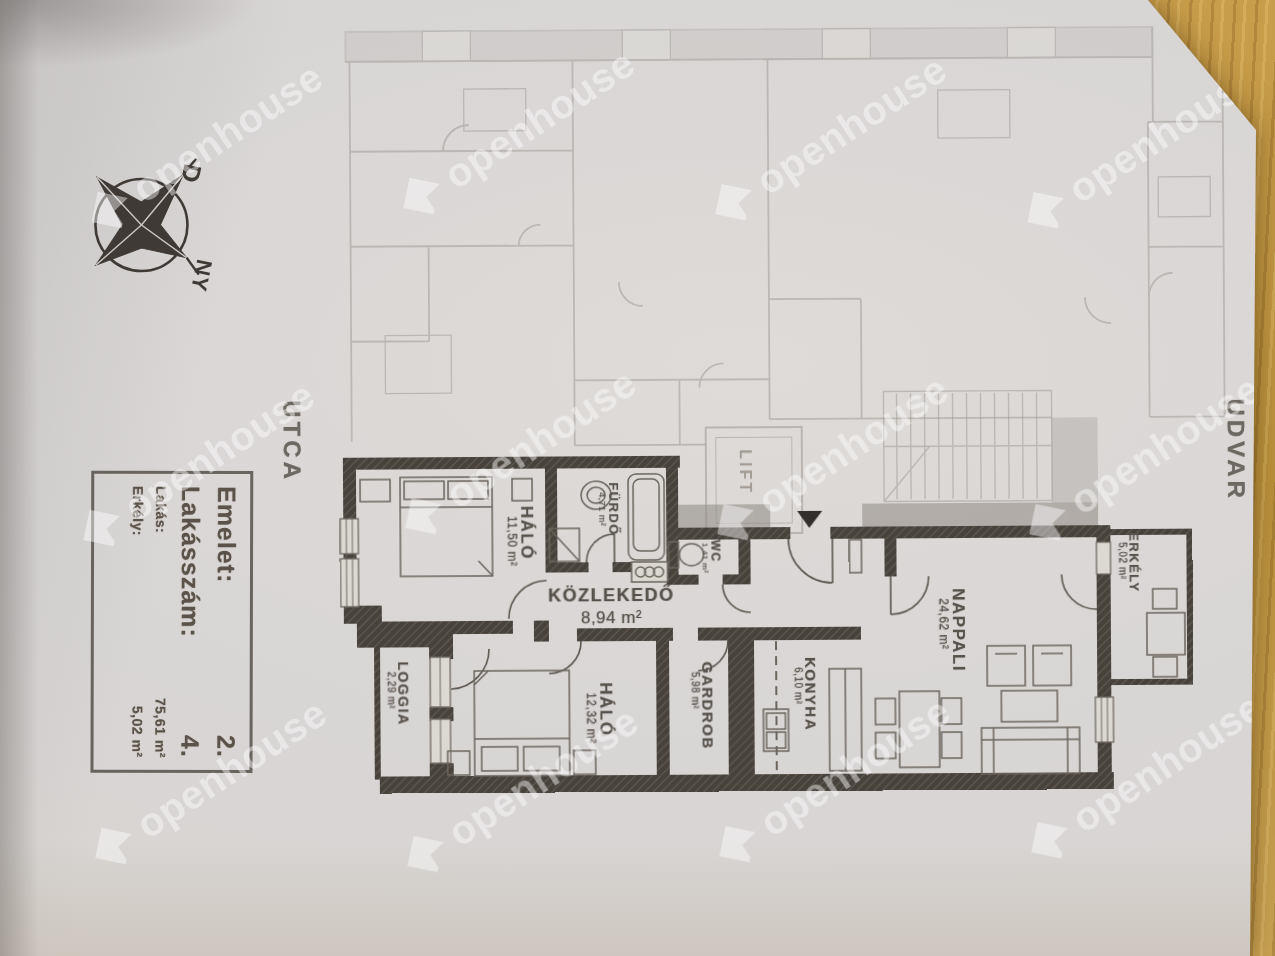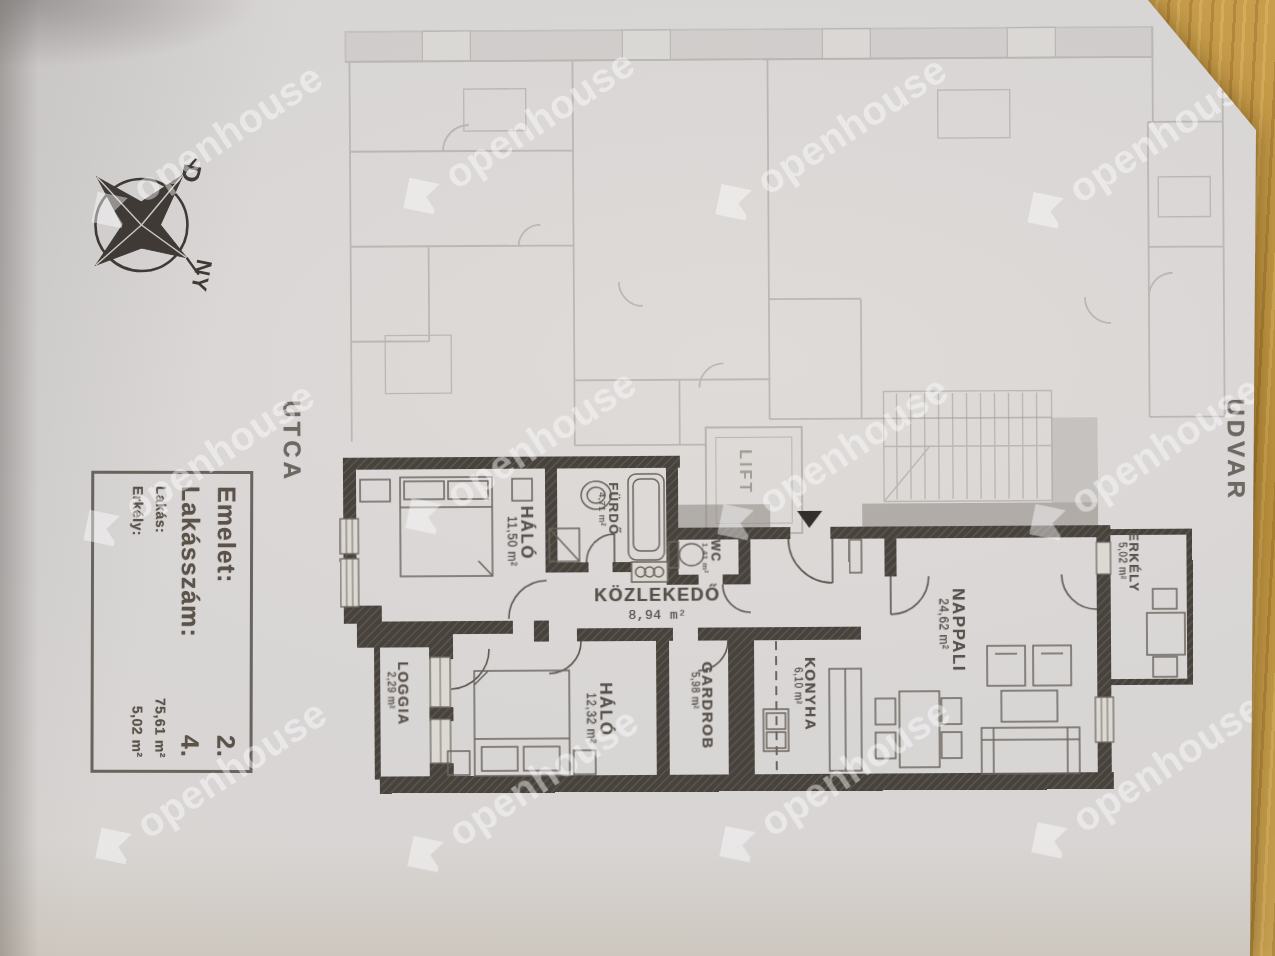--- a/index.html
+++ b/index.html
@@ -223,23 +223,23 @@
         <div class="rarea" style="font-size:12px;">11,50 m²</div>
       </div>
       <div class="vlabel" style="left:597px;top:482px;font-size:13px;">
         <div class="rname">FÜRDŐ</div>
         <div class="rarea" style="font-size:9px;">4,71 m²</div>
       </div>
       <div class="vlabel" style="left:700px;top:540px;font-size:12px;">
         <div class="rname">WC</div>
         <div class="rarea" style="font-size:8px;margin-top:3px;">1,41 m²</div>
       </div>
-      <div class="hlabel" style="left:584px;top:585px;width:145px;font-size:18px;">
+      <div class="hlabel" style="left:538px;top:585px;width:145px;font-size:18px;">
         <div class="rname">KÖZLEKEDŐ</div>
-        <div class="rarea" style="font-size:13px;font-family:Liberation Mono, monospace;">8,94 m²</div>
+        <div class="rarea" style="font-size:17px;">8,94 m²</div>
       </div>
       <div class="vlabel" style="left:936px;top:590px;font-size:17px;">
         <div class="rname">NAPPALI</div>
         <div class="rarea" style="font-size:12px;">24,62 m²</div>
       </div>
       <div class="vlabel" style="left:1116px;top:535px;font-size:13px;">
         <div class="rname">ERKÉLY</div>
         <div class="rarea" style="font-size:10px;">5,02 m²</div>
       </div>
       <div class="vlabel" style="left:384px;top:660px;font-size:14px;">

